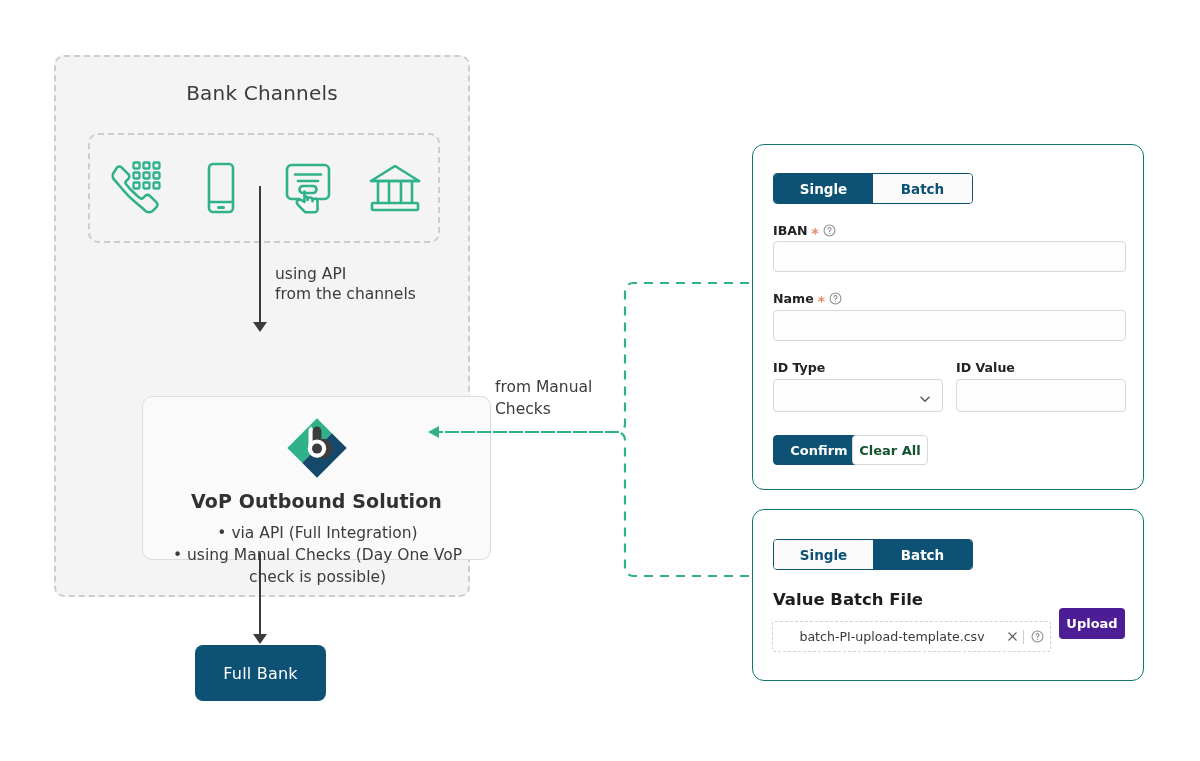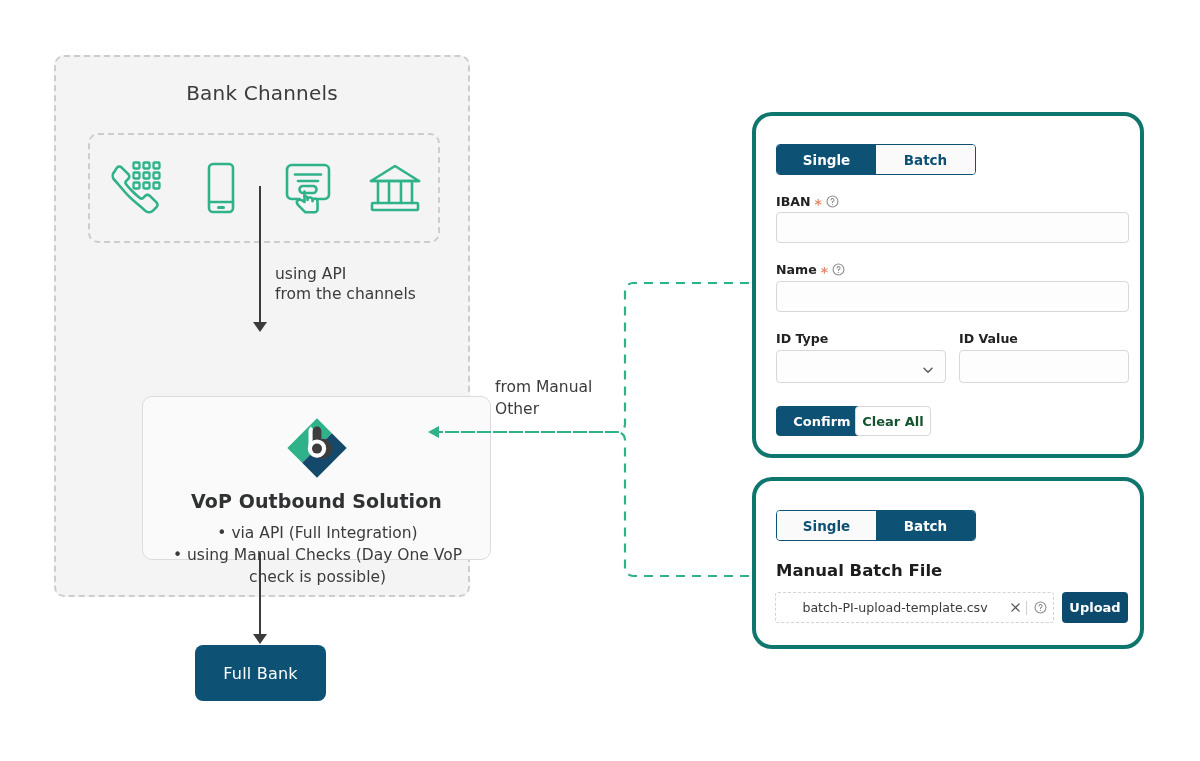--- a/index.html
+++ b/index.html
@@ -74,22 +74,23 @@
   
   .connector{position:absolute;left:425px;top:275px;width:340px;height:310px;overflow:visible;}
 
   .manual-label{
     position:absolute;left:495px;top:376px;width:135px;
     font-size:15.5px;line-height:1.45;color:#3b3b3b;
   }
 
   
   .card{
-    position:absolute;background:#ffffff;border:4px solid #0f766e;border-radius:20px;
+    position:absolute;background:#ffffff;border:1px solid #0f766e;border-radius:12px;
     box-sizing:border-box;
+    margin-top:32px;
   }
   #card-single{left:752px;top:112px;width:392px;height:346px;}
   #card-batch{left:752px;top:477px;width:392px;height:172px;}
 
   .seg{
     position:absolute;left:20px;top:28px;display:flex;
     border:1px solid #0d5275;border-radius:4px;overflow:hidden;
   }
   .seg-btn{
     width:99px;height:29px;display:flex;align-items:center;justify-content:center;
@@ -125,21 +126,21 @@
   .file-row{
     position:absolute;left:19px;top:111px;width:279px;height:31px;
     border:1px dashed #d3d3d3;border-radius:3px;box-sizing:border-box;
     display:flex;align-items:center;
   }
   .file-name{flex:1;padding-left:10px;font-size:12.6px;color:#3b3b3b;text-align:center;}
   .file-x{width:22px;display:flex;align-items:center;justify-content:center;cursor:pointer;}
   .file-div{width:1px;height:14px;background:#cfcfcf;}
   .file-q{width:26px;display:flex;align-items:center;justify-content:center;cursor:pointer;}
   #btn-upload{
-    left:306px;top:111px;width:66px;height:31px;background:#0c4a6e;color:#fff;border:none;
+    left:306px;top:98px;width:66px;height:31px;background:#4c1d95;color:#fff;border:none;
   }
 </style>
 </head>
 <body>
 
 <div class="stage">
 
   <div class="bank-group">
     <div class="bank-title">Bank Channels</div>
 
@@ -230,21 +231,21 @@
 
   <svg class="connector" viewBox="0 0 340 310">
     <g fill="none" stroke="#2fb28a" stroke-width="2.2" stroke-dasharray="9 7" stroke-linecap="butt">
       <path d="M340 8 H208 a8 8 0 0 0 -8 8 V149 a8 8 0 0 1 -8 8 H14"></path>
       <path d="M340 301 H208 a8 8 0 0 1 -8 -8 V165 a8 8 0 0 0 -8 -8 H14"></path>
     </g>
     <polygon points="14,151 14,163 3,157" fill="#2fb28a"></polygon>
   </svg>
   <div class="manual-label">
     <div>from Manual</div>
-    <div>Other</div>
+    <div>Checks</div>
   </div>
 
   <div class="card" id="card-single">
 
     <div class="seg">
       <div class="seg-btn on">Single</div>
       <div class="seg-btn off">Batch</div>
     </div>
 
     <div class="fld-label" style="left:20px;top:78px;">
@@ -301,21 +302,21 @@
     <div class="btn" id="btn-clear">Clear All</div>
   </div>
 
   <div class="card" id="card-batch">
 
     <div class="seg" style="top:29px;">
       <div class="seg-btn off">Single</div>
       <div class="seg-btn on">Batch</div>
     </div>
 
-    <div class="upload-title">Manual Batch File</div>
+    <div class="upload-title">Value Batch File</div>
 
     <div class="file-row">
       <span class="file-name">batch-PI-upload-template.csv</span>
       <span class="file-x">
         <svg width="11" height="11" viewBox="0 0 12 12" fill="none" stroke="#555" stroke-width="1.4" stroke-linecap="round">
             <path d="M2 2 10 10M10 2 2 10"></path>
           </svg>
       </span>
       <span class="file-div"></span>
       <span class="file-q">

